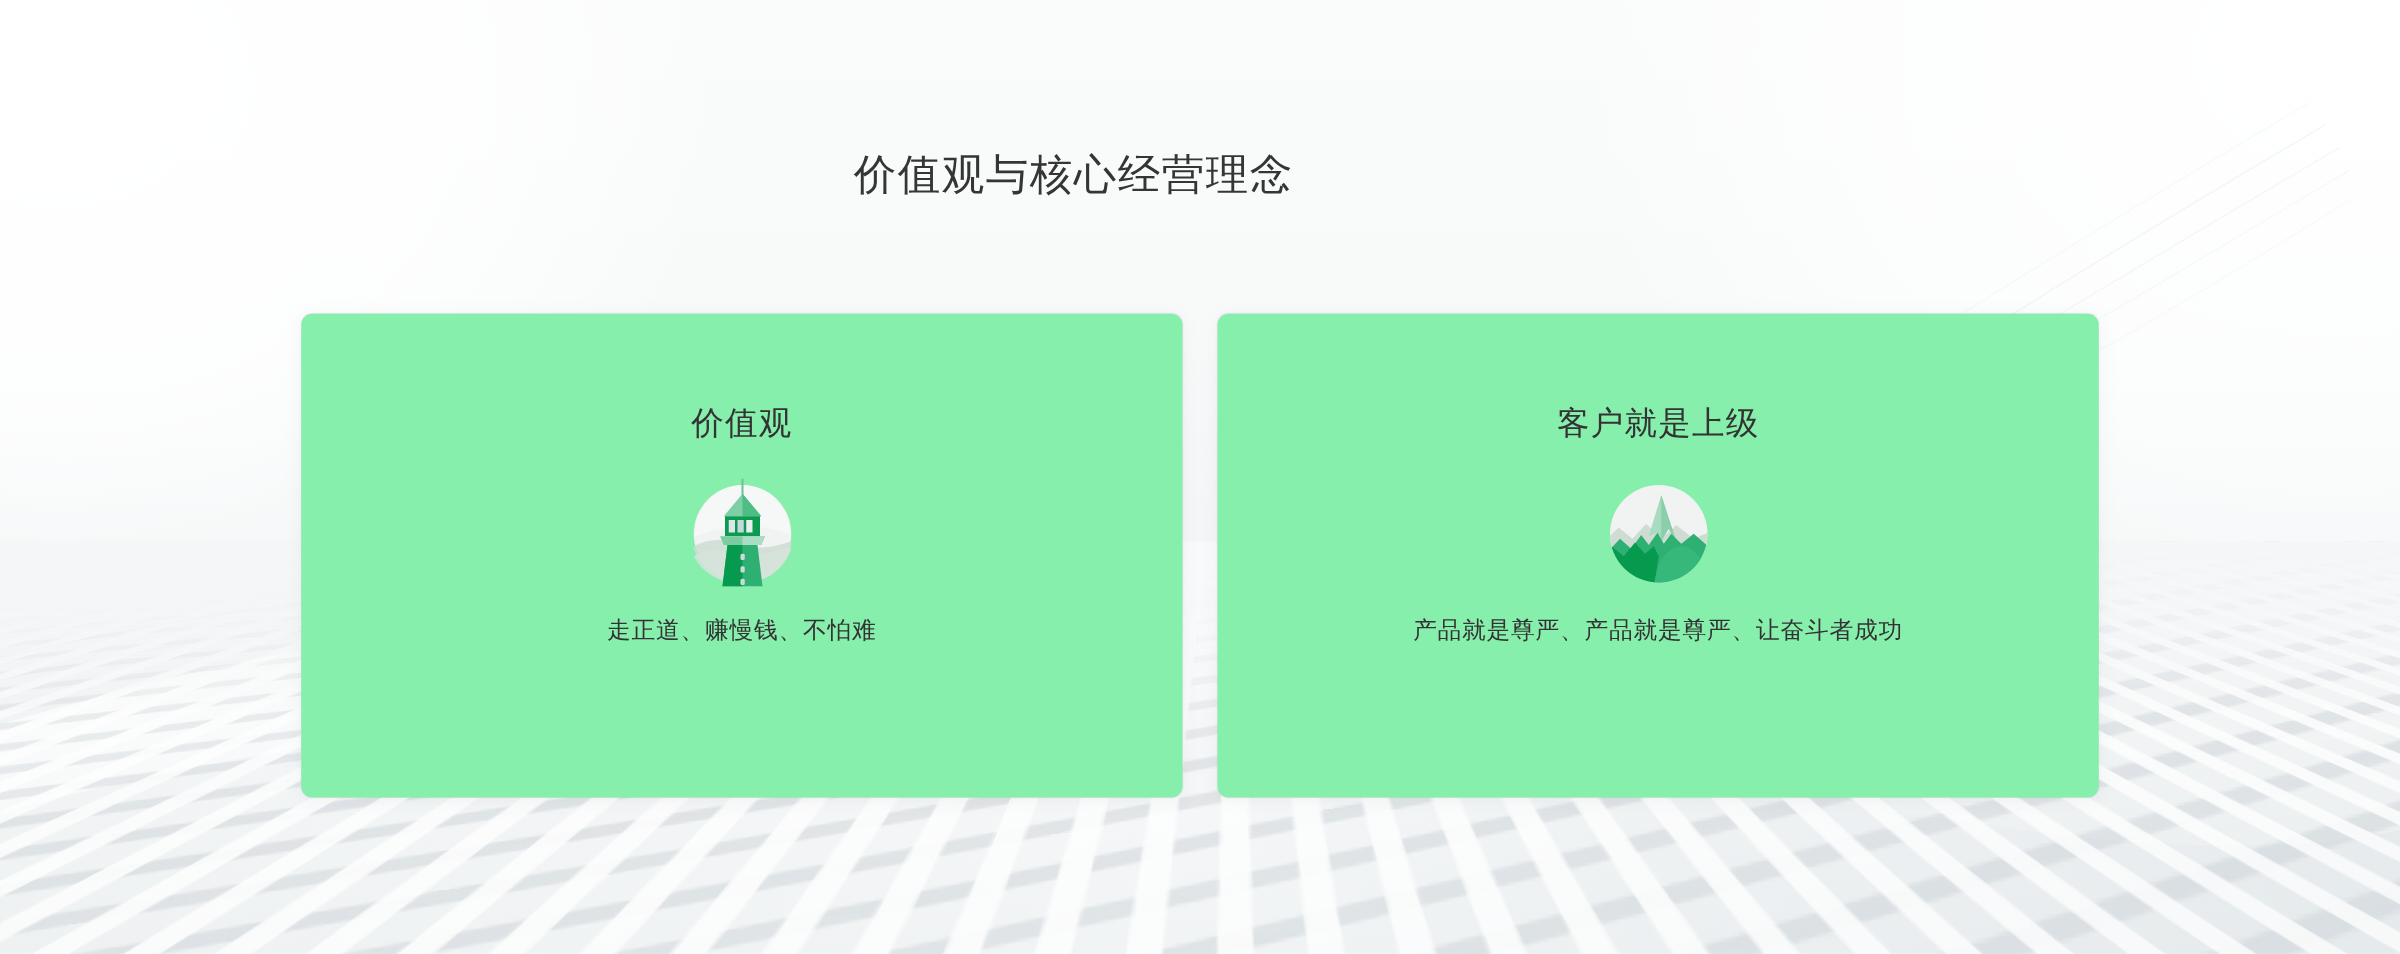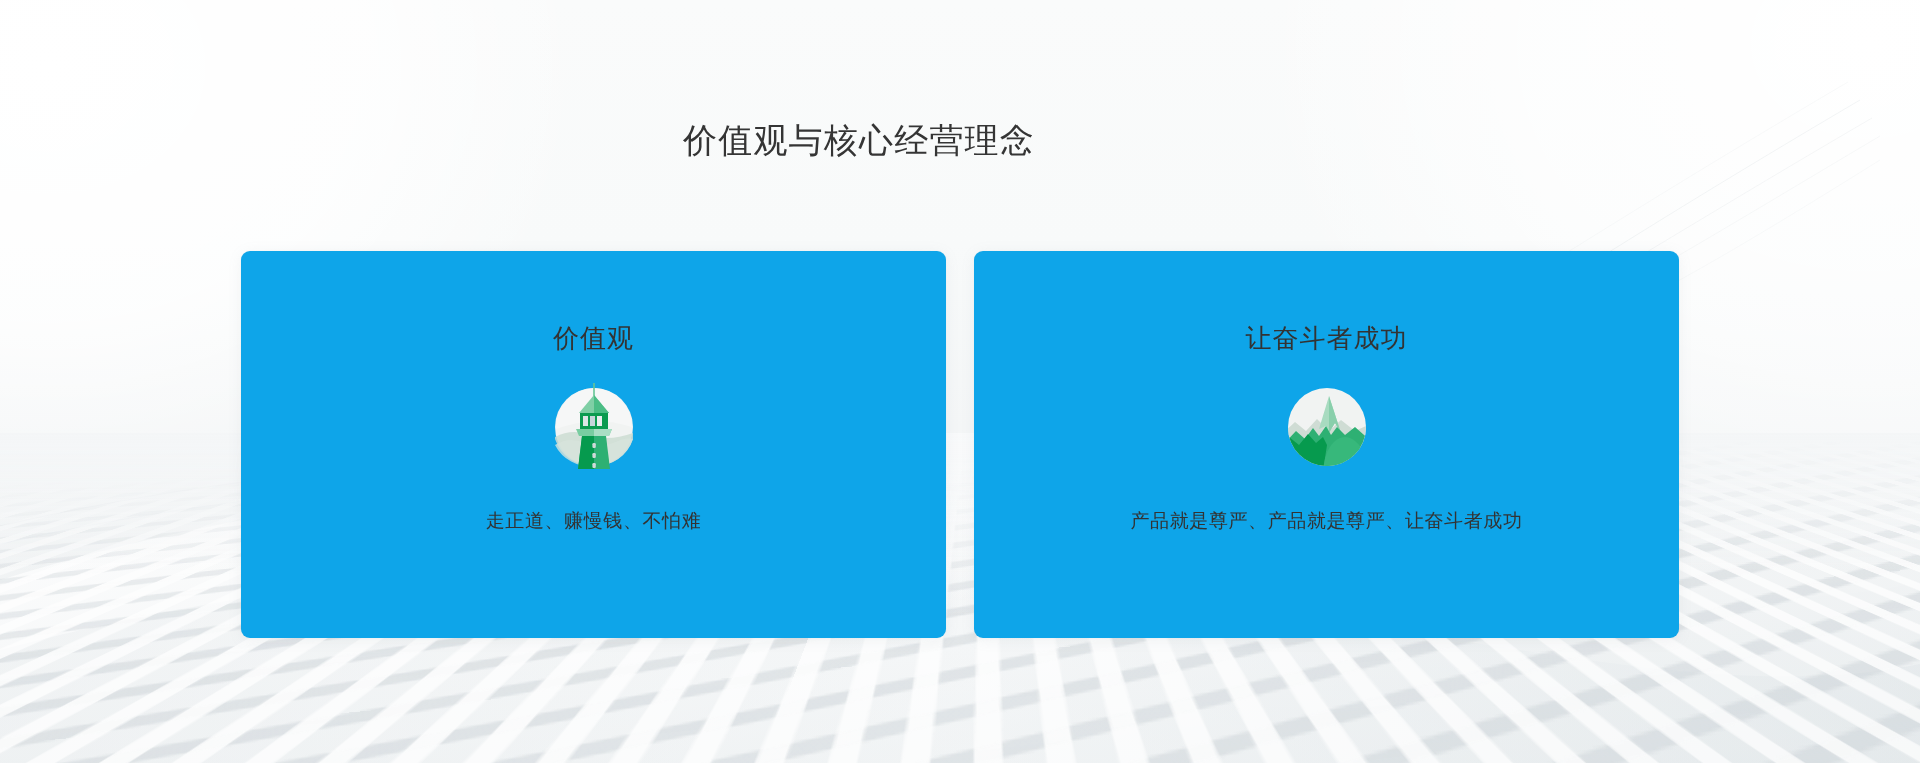--- a/index.html
+++ b/index.html
@@ -132,21 +132,21 @@
     top: 251px;
     left: 241px;
     width: 1438px;
     display: flex;
     gap: 28px;
   }
 
   .card {
     flex: 1 1 0;
     height: 387px;
-    background: #0ea5e9;
+    background: #86efac;
     border-radius: 9px;
     box-shadow: 0 2px 14px rgba(140,150,158,0.10), 0 0 1px rgba(150,158,165,0.22);
     display: flex;
     flex-direction: column;
     align-items: center;
   }
 
   .card-title {
     margin-top: 70px;
     font-size: 26px;
@@ -157,21 +157,21 @@
   }
 
   .card-icon {
     margin-top: 24px;
     width: 96px;
     height: 96px;
     display: block;
   }
 
   .card-text {
-    margin-top: 32px;
+    margin-top: 16px;
     font-size: 19px;
     font-weight: 400;
     color: #333333;
     letter-spacing: 0.6px;
     line-height: 28px;
     text-align: center;
     padding: 0 24px;
   }
 </style>
 </head>
@@ -253,21 +253,21 @@
 
         <rect x="46.4" y="64" width="3.4" height="5" rx="1.2" fill="#cfd9d9"></rect>
         <rect x="46.4" y="74" width="3.4" height="5" rx="1.2" fill="#cfd9d9"></rect>
         <rect x="46.4" y="84" width="3.4" height="5" rx="1.2" fill="#cfd9d9"></rect>
       </svg>
 
       <div class="card-text">走正道、赚慢钱、不怕难</div>
     </div>
 
     <div class="card">
-      <div class="card-title">让奋斗者成功</div>
+      <div class="card-title">客户就是上级</div>
 
       <svg class="card-icon" viewBox="0 0 96 96" aria-hidden="true">
         <defs>
           <clipPath id="mtnClip">
             <circle cx="48" cy="48" r="39"></circle>
           </clipPath>
         </defs>
         <circle cx="48" cy="48" r="39" fill="#f1f3f2"></circle>
         <g clip-path="url(#mtnClip)">
 

